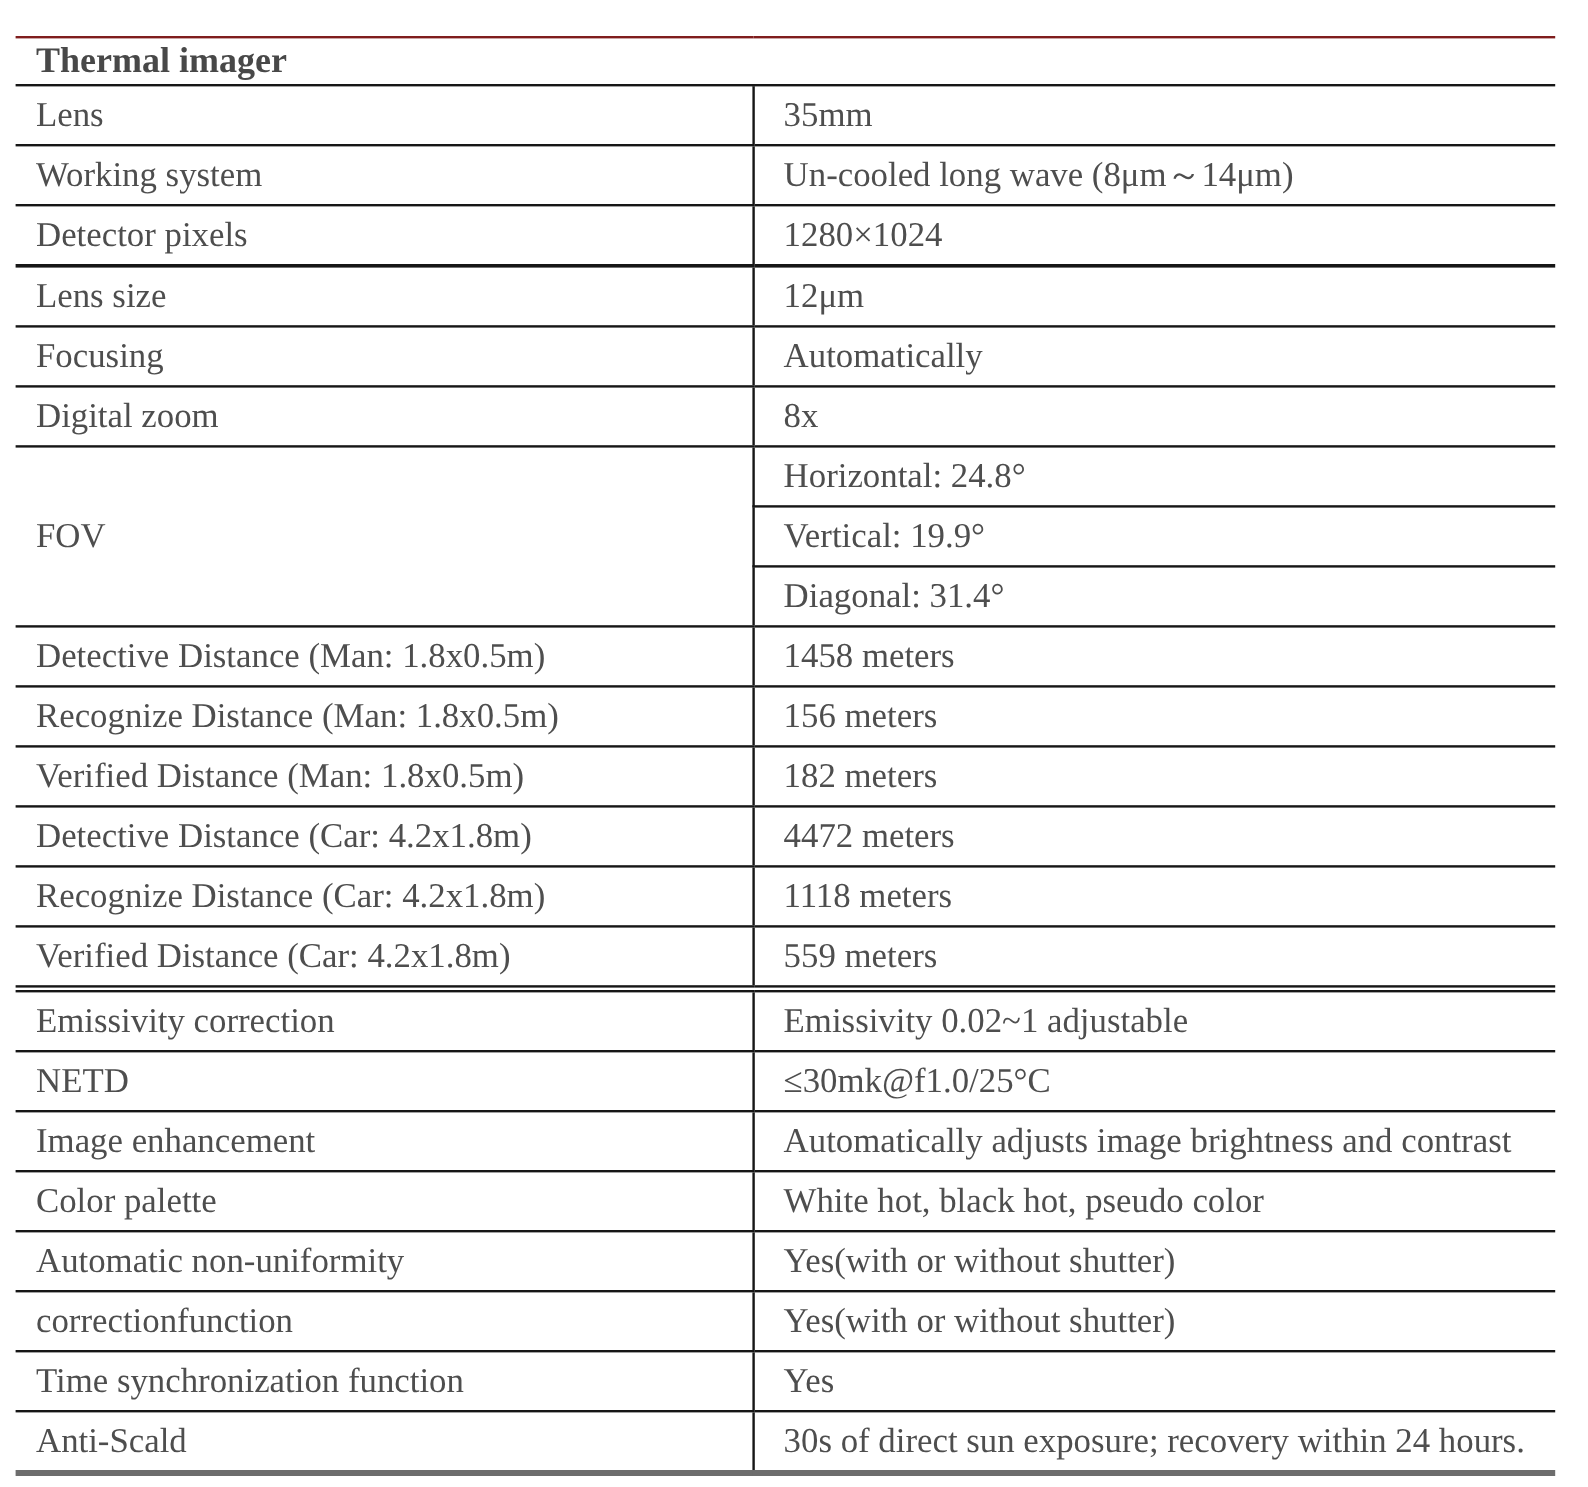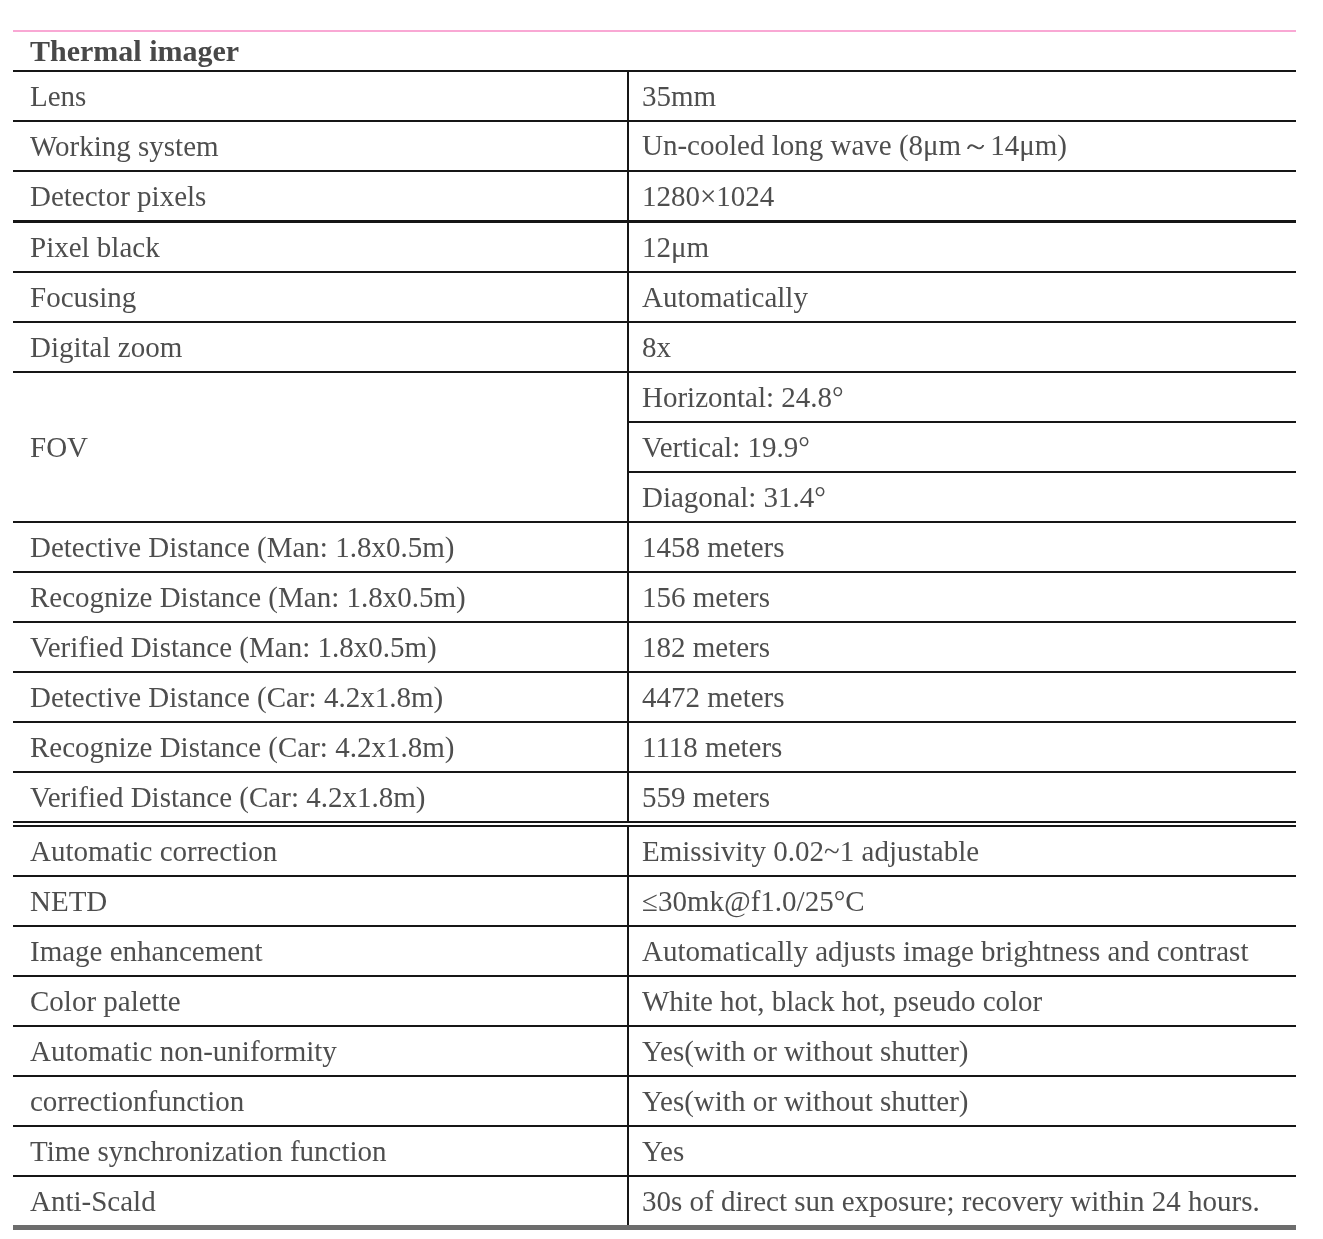--- a/index.html
+++ b/index.html
@@ -15,21 +15,21 @@
   }
   table.spec-table {
     position: absolute;
     left: 13px;
     top: 30px;
     width: 1283px;
     border-collapse: collapse;
     table-layout: fixed;
     font-size: 29px;
     color: #4e4e4e;
-    border-top: 2px solid #f9a8d4;
+    border-top: 2px solid #7f1d1d;
     border-bottom: 5px solid #6d6d6d;
   }
   col.c-left  { width: 615px; }
   col.c-right { width: 668px; }
   th.title-cell {
     text-align: left;
     font-weight: bold;
     font-size: 30px;
     color: #484848;
     height: 33px;
@@ -40,21 +40,21 @@
   td {
     height: 48px;
     vertical-align: middle;
     padding: 0 8px 0 17px;
     border-bottom: 2px solid #161616;
     white-space: nowrap;
     overflow: hidden;
   }
   td.val {
     border-left: 2px solid #161616;
-    padding-left: 13px;
+    padding-left: 24px;
   }
   tr.sep-thick > td { border-bottom-width: 3px; }
   tr.sep-double > td { border-bottom: 6px double #161616; }
   tr.row-last > td { border-bottom: none; }
 </style>
 </head>
 <body>
 
 <table class="spec-table">
   <colgroup>
@@ -76,21 +76,21 @@
     <td>Working system</td>
     <td class="val">Un-cooled long wave (8μm～14μm)</td>
   </tr>
 
   <tr class="sep-thick">
     <td>Detector pixels</td>
     <td class="val">1280×1024</td>
   </tr>
 
   <tr>
-    <td>Pixel black</td>
+    <td>Lens size</td>
     <td class="val">12μm</td>
   </tr>
 
   <tr>
     <td>Focusing</td>
     <td class="val">Automatically</td>
   </tr>
 
   <tr>
     <td>Digital zoom</td>
@@ -132,21 +132,21 @@
     <td>Recognize Distance (Car: 4.2x1.8m)</td>
     <td class="val">1118 meters</td>
   </tr>
 
   <tr class="sep-double">
     <td>Verified Distance (Car: 4.2x1.8m)</td>
     <td class="val">559 meters</td>
   </tr>
 
   <tr>
-    <td>Automatic correction</td>
+    <td>Emissivity correction</td>
     <td class="val">Emissivity 0.02~1 adjustable</td>
   </tr>
 
   <tr>
     <td>NETD</td>
     <td class="val">≤30mk@f1.0/25°C</td>
   </tr>
 
   <tr>
     <td>Image enhancement</td>

